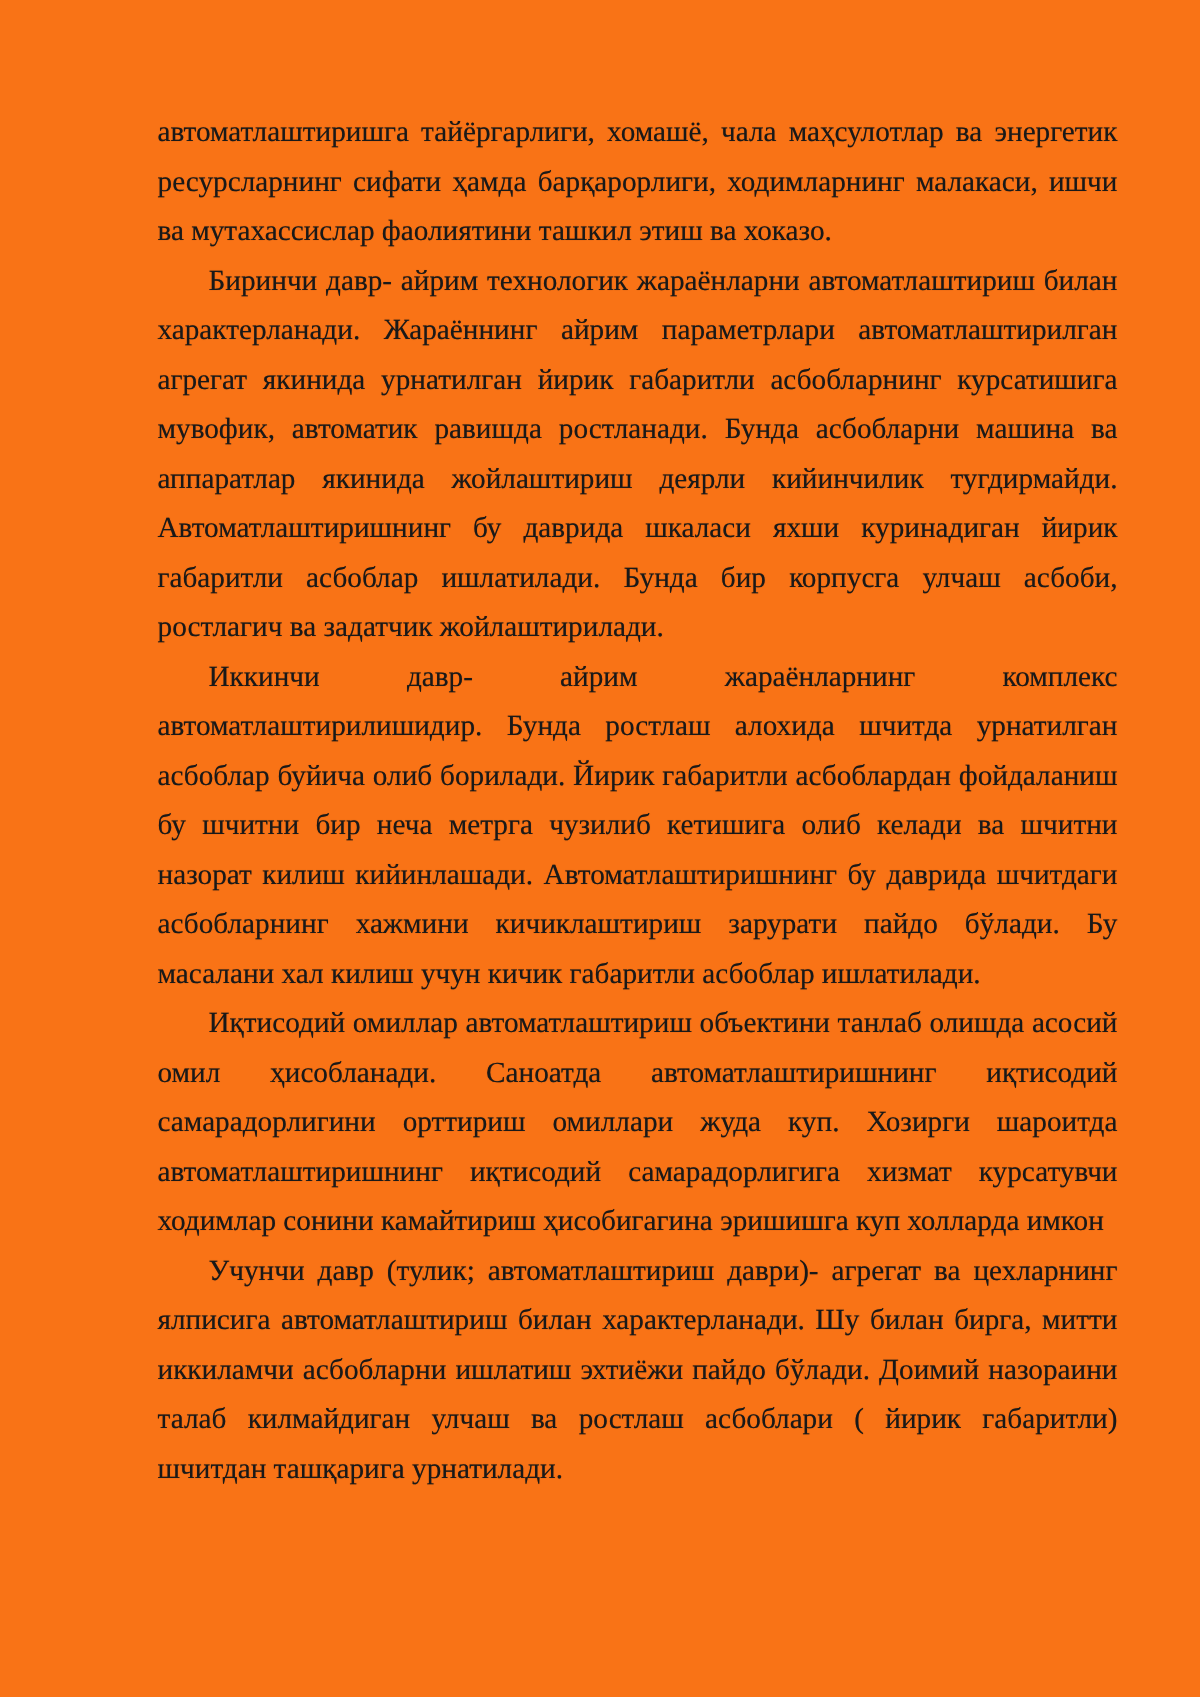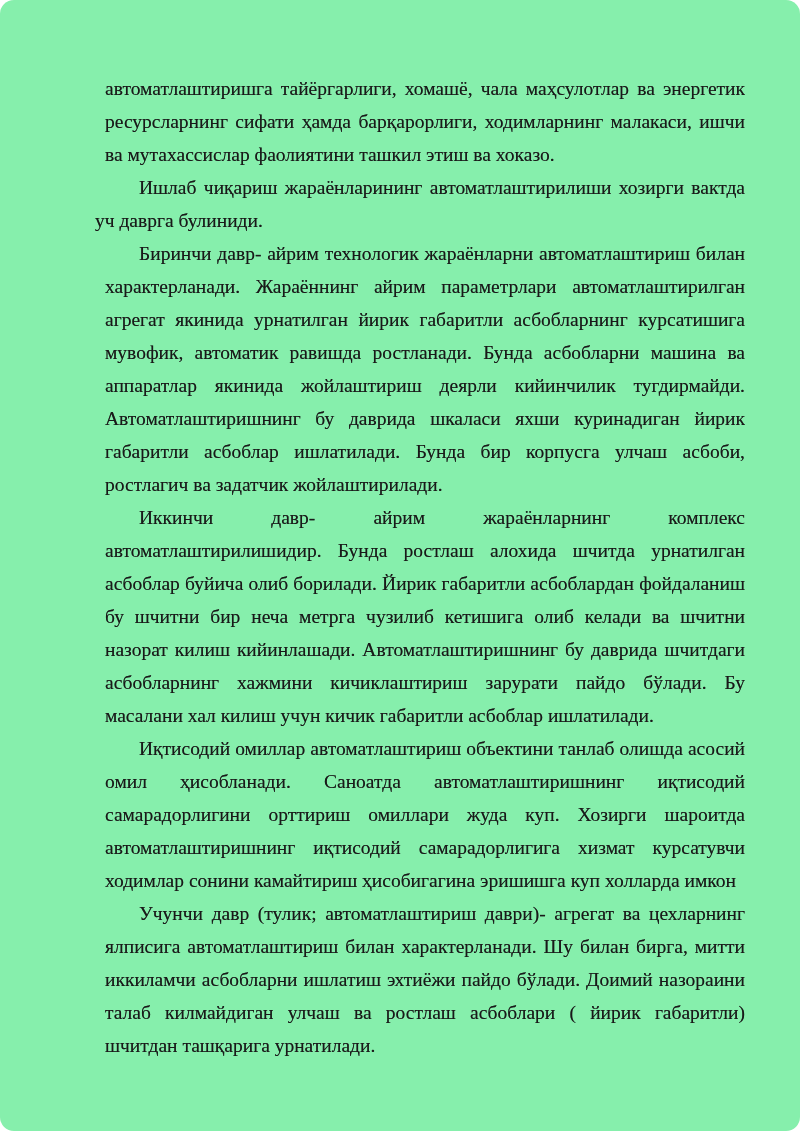--- a/index.html
+++ b/index.html
@@ -9,23 +9,22 @@
   body {
     width: 800px;
     height: 1131px;
     background: #ffffff;
     overflow: hidden;
   }
   .page {
     box-sizing: border-box;
     width: 800px;
     height: 1131px;
-    background: #86efac;
+    background: #f97316;
     padding: 72px 55px 0 105px;
-    border-radius: 14px;
   }
   .text-block {
     width: 640px;
     font-family: "Liberation Serif", "DejaVu Serif", serif;
     font-size: 19.5px;
     line-height: 33px;
     color: #191919;
     text-align: justify;
     text-shadow: 0 0 0.5px rgba(20,20,20,0.55);
   }
@@ -41,19 +40,18 @@
     margin-left: -10px;
     text-indent: 44px;
   }
 </style>
 </head>
 <body>
 
 <div class="page">
   <div class="text-block">
     <p class="continuation">автоматлаштиришга тайёргарлиги, хомашё, чала маҳсулотлар ва энергетик ресурсларнинг сифати ҳамда барқарорлиги, ходимларнинг малакаси, ишчи ва мутахассислар фаолиятини ташкил этиш ва хоказо.</p>
-    <p class="shift-left">Ишлаб чиқариш жараёнларининг автоматлаштирилиши хозирги вактда уч даврга булиниди.</p>
     <p>Биринчи давр- айрим технологик жараёнларни автоматлаштириш билан характерланади. Жараённинг айрим параметрлари автоматлаштирилган агрегат якинида урнатилган йирик габаритли асбобларнинг курсатишига мувофик, автоматик равишда ростланади. Бунда асбобларни машина ва аппаратлар якинида жойлаштириш деярли кийинчилик тугдирмайди. Автоматлаштиришнинг бу даврида шкаласи яхши куринадиган йирик габаритли асбоблар ишлатилади. Бунда бир корпусга улчаш асбоби, ростлагич ва задатчик жойлаштирилади.</p>
     <p>Иккинчи давр- айрим жараёнларнинг комплекс автоматлаштирилишидир. Бунда ростлаш алохида шчитда урнатилган асбоблар буйича олиб борилади. Йирик габаритли асбоблардан фойдаланиш бу шчитни бир неча метрга чузилиб кетишига олиб келади ва шчитни назорат килиш кийинлашади. Автоматлаштиришнинг бу даврида шчитдаги асбобларнинг хажмини кичиклаштириш зарурати пайдо бўлади. Бу масалани хал килиш учун кичик габаритли асбоблар ишлатилади.</p>
     <p>Иқтисодий омиллар автоматлаштириш объектини танлаб олишда асосий омил ҳисобланади. Саноатда автоматлаштиришнинг иқтисодий самарадорлигини орттириш омиллари жуда куп. Хозирги шароитда автоматлаштиришнинг иқтисодий самарадорлигига хизмат курсатувчи ходимлар сонини камайтириш ҳисобигагина эришишга куп холларда имкон</p>
     <p>Учунчи давр (тулик; автоматлаштириш даври)- агрегат ва цехларнинг ялписига автоматлаштириш билан характерланади. Шу билан бирга, митти иккиламчи асбобларни ишлатиш эхтиёжи пайдо бўлади. Доимий назораини талаб килмайдиган улчаш ва ростлаш асбоблари ( йирик габаритли) шчитдан ташқарига урнатилади.</p>
   </div>
 </div>
 
 </body></html>

